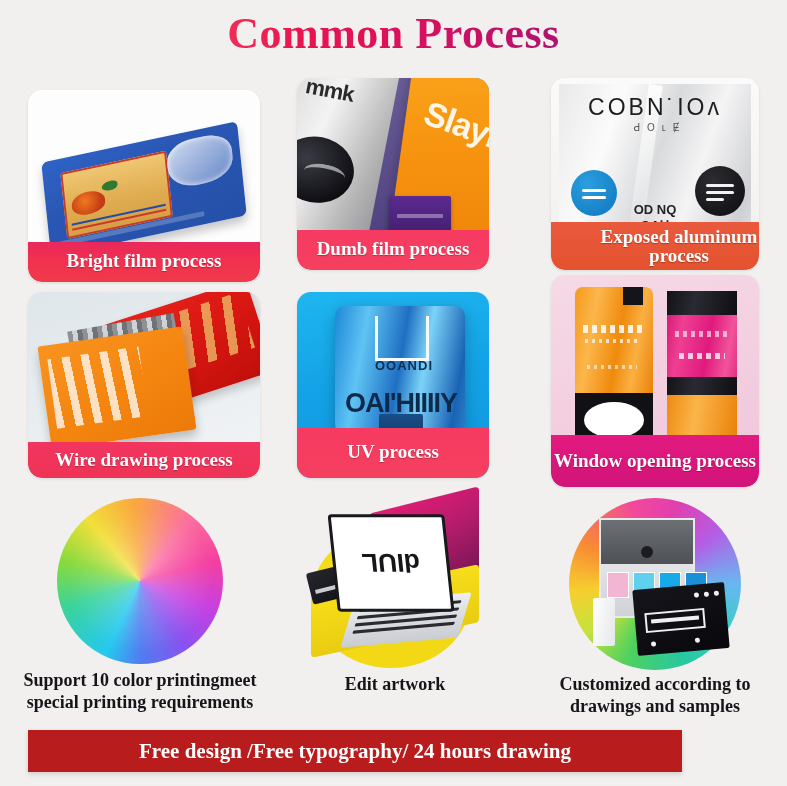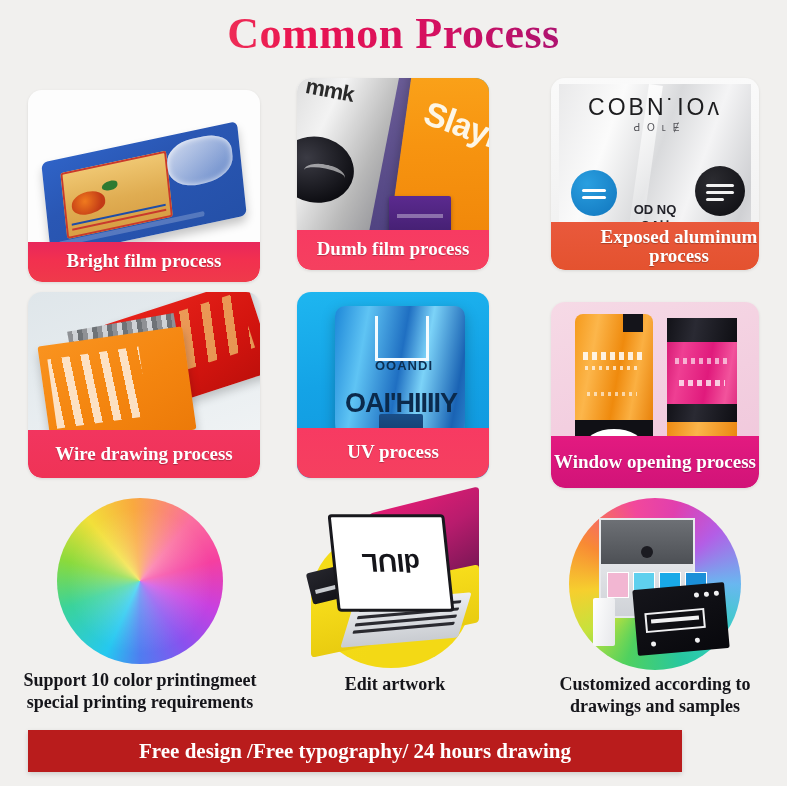--- a/index.html
+++ b/index.html
@@ -446,36 +446,36 @@
   <div class="card c4" style="left:28px;top:292px;width:232px;height:186px;">
     <div class="photo">
       <div class="red">
         <div class="g"></div>
       </div>
       <div class="foil"></div>
       <div class="org">
         <div class="g"></div>
       </div>
     </div>
-    <div class="cap crimson cap-2line" style="height:48px;margin-top:29px;">Wire drawing process</div>
+    <div class="cap crimson cap-2line" style="height:36px;margin-top:29px;">Wire drawing process</div>
   </div>
 
   <div class="card c5" style="left:297px;top:292px;width:192px;height:186px;">
     <div class="photo">
       <div class="tube">
         <div class="sq"></div>
         <div class="nm">OOANDI</div>
         <div class="big">OAI'HIIIIY</div>
       </div>
       <div class="cap2"></div>
     </div>
     <div class="cap flatpink cap-1line" style="height:48px;text-align:right;">UV process</div>
   </div>
 
-  <div class="card c6" style="left:551px;top:302px;width:208px;height:186px;">
+  <div class="card c6" style="left:551px;top:275px;width:208px;height:212px;">
     <div class="photo">
       <div class="tube">
         <div class="blk"></div>
         <div class="t1"></div>
         <div class="t2"></div>
         <div class="t3"></div>
       </div>
       <div class="blkbox">
         <div class="oval"></div>
       </div>

